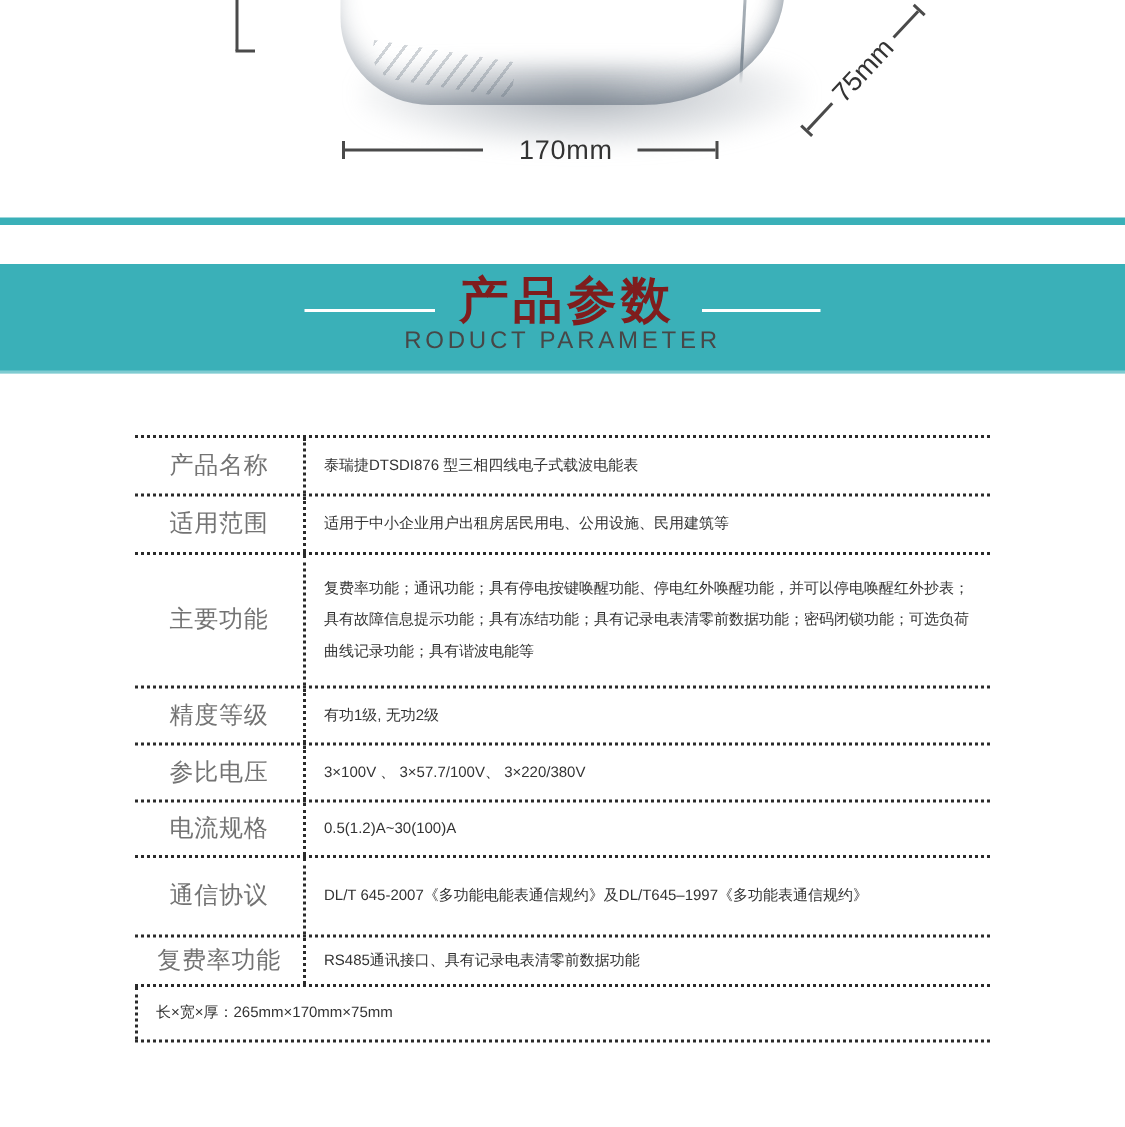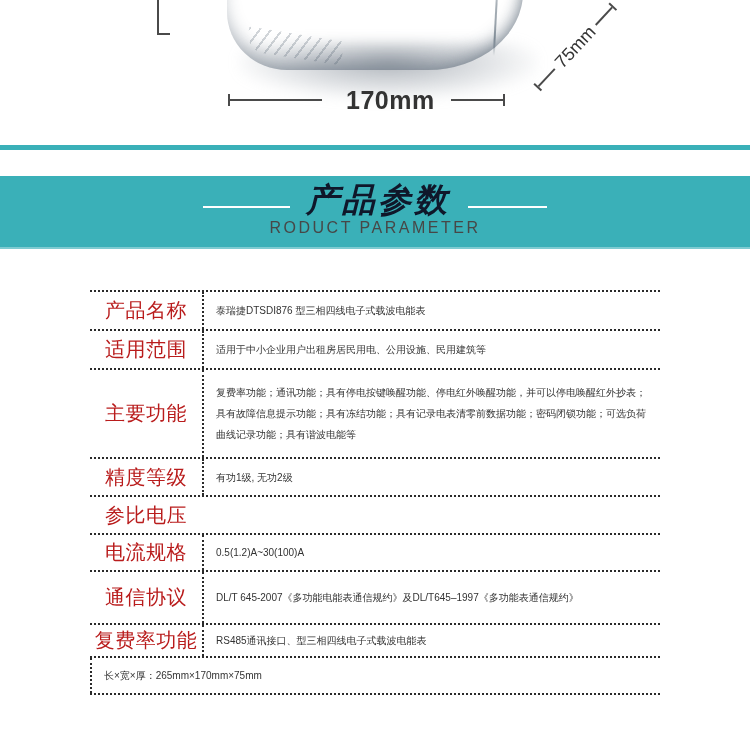--- a/index.html
+++ b/index.html
@@ -42,60 +42,60 @@
   .dim-height-foot{position:absolute;left:157px;top:33px;width:13px;height:2px;}
 
   .dim-width{
     position:absolute;left:228px;top:86px;width:280px;height:28px;
     display:flex;align-items:center;
   }
   .dim-width .tick{width:2px;height:12px;background:#4a4a4a;}
   .dim-width .seg{height:2px;background:#4a4a4a;}
   .seg-left{width:92px;}
   .seg-right{width:52px;}
-  .dim-width .lbl{font-size:25px;padding:0 16px 0 24px;white-space:nowrap;letter-spacing:.5px;font-weight:bold;}
+  .dim-width .lbl{font-size:18px;padding:0 16px 0 24px;white-space:nowrap;letter-spacing:.5px;}
 
   .dim-depth{
     position:absolute;left:518px;top:30px;width:120px;height:28px;
     display:flex;align-items:center;
     transform:rotate(-47deg);transform-origin:50% 50%;
   }
   .dim-depth .tick{width:2px;height:10px;background:#4a4a4a;}
   .dim-depth .seg{height:2px;background:#4a4a4a;width:24px;}
   .dim-depth .lbl{font-size:18px;padding:0 5px;white-space:nowrap;}
 
   
   .teal-strip{position:absolute;left:0;top:145px;width:750px;height:5px;background:#3ab0b8;}
   .banner{
     position:absolute;left:0;top:176px;width:750px;height:73px;background:#3ab0b8;
     display:flex;flex-direction:column;align-items:center;
     border-bottom:2px solid rgba(255,255,255,.35);box-sizing:border-box;
   }
   .banner-title-row{display:flex;align-items:center;margin-top:6px;}
   .banner-title{
-    font-size:33px;font-weight:700;color:#0f172a;letter-spacing:3px;line-height:36px;font-style:italic;
+    font-size:33px;font-weight:700;color:#7f1d1d;letter-spacing:3px;line-height:36px;
   }
   .banner-dash{width:87px;height:2px;background:#ffffff;position:relative;top:7px;}
   .banner-dash.left{margin-right:16px;}
   .banner-dash.right{margin-left:18px;width:79px;}
   .banner-subtitle{
     margin-top:1px;font-size:16px;color:#474747;letter-spacing:2.5px;
   }
 
   
   .spec-table{
     position:absolute;left:90px;top:290px;width:570px;
     border-bottom:2px dotted #2a2a2a;box-sizing:border-box;
   }
   .spec-row{
     display:flex;border-top:2px dotted #2a2a2a;box-sizing:border-box;
   }
   .spec-label{
     width:112px;flex:0 0 112px;display:flex;align-items:center;justify-content:center;
-    font-size:20px;color:#b91c1c;letter-spacing:.5px;box-sizing:border-box;
+    font-size:16px;color:#737373;letter-spacing:.5px;box-sizing:border-box;
   }
   .spec-value{
     flex:1;border-left:2px dotted #2a2a2a;display:flex;align-items:center;
     padding:5px 6px 5px 12px;font-size:10px;line-height:21px;color:#333;box-sizing:border-box;
   }
   .spec-row:nth-child(1){min-height:39px;}
   .spec-row:nth-child(2){min-height:39px;text-align:center;}
   .spec-row:nth-child(3){min-height:89px;}
   .spec-row:nth-child(4){min-height:38px;}
   .spec-row:nth-child(5){min-height:38px;}
@@ -156,29 +156,30 @@
   <div class="spec-row">
     <div class="spec-label">主要功能</div>
     <div class="spec-value">复费率功能；通讯功能；具有停电按键唤醒功能、停电红外唤醒功能，并可以停电唤醒红外抄表；具有故障信息提示功能；具有冻结功能；具有记录电表清零前数据功能；密码闭锁功能；可选负荷曲线记录功能；具有谐波电能等</div>
   </div>
   <div class="spec-row">
     <div class="spec-label">精度等级</div>
     <div class="spec-value">有功1级, 无功2级</div>
   </div>
   <div class="spec-row">
     <div class="spec-label">参比电压</div>
+    <div class="spec-value">3×100V 、 3×57.7/100V、 3×220/380V</div>
   </div>
   <div class="spec-row">
     <div class="spec-label">电流规格</div>
     <div class="spec-value">0.5(1.2)A~30(100)A</div>
   </div>
   <div class="spec-row">
     <div class="spec-label">通信协议</div>
     <div class="spec-value">DL/T 645-2007《多功能电能表通信规约》及DL/T645–1997《多功能表通信规约》</div>
   </div>
   <div class="spec-row">
     <div class="spec-label">复费率功能</div>
-    <div class="spec-value">RS485通讯接口、型三相四线电子式载波电能表</div>
+    <div class="spec-value">RS485通讯接口、具有记录电表清零前数据功能</div>
   </div>
   <div class="spec-row">
     <div class="spec-value">长×宽×厚：265mm×170mm×75mm</div>
   </div>
 </div>
 
 </body></html>

